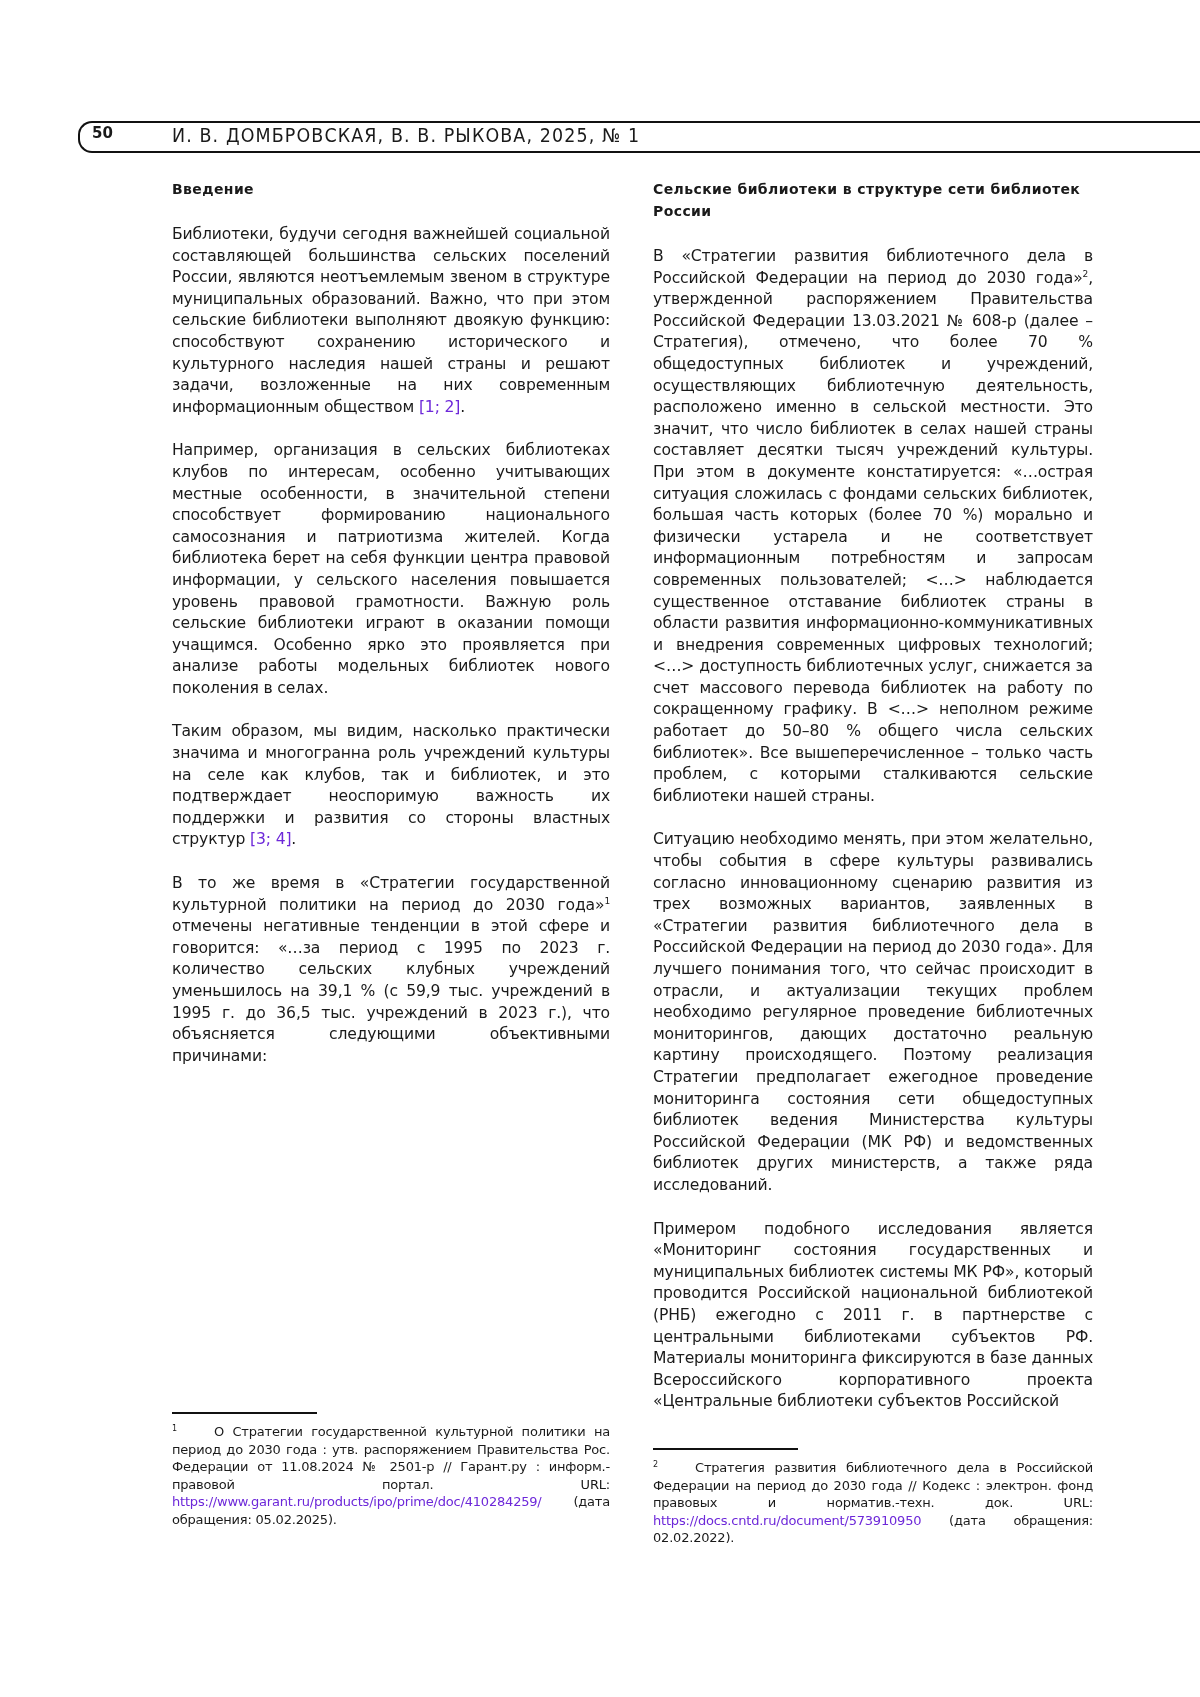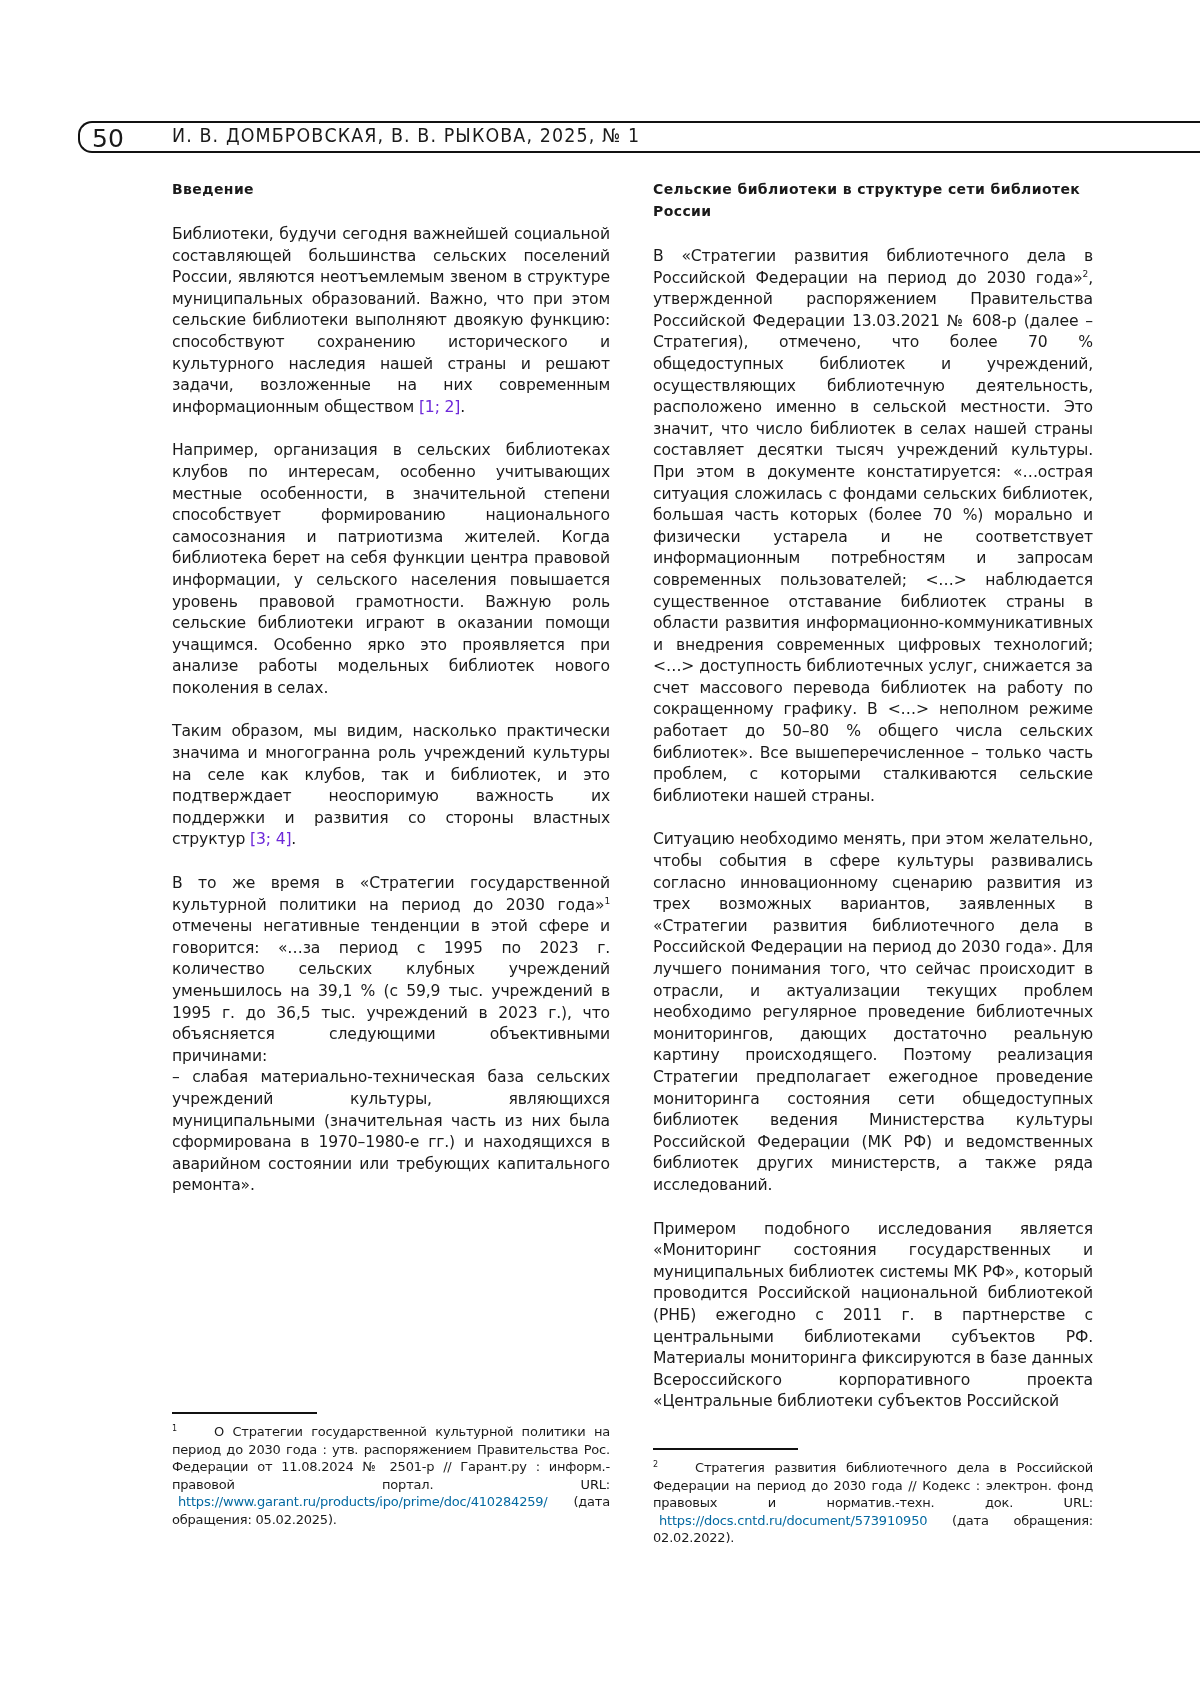--- a/index.html
+++ b/index.html
@@ -2,41 +2,41 @@
 <html><head>
 <meta charset="utf-8">
 <style>
   html, body { margin: 0; padding: 0; background: #ffffff; }
   body { width: 1200px; height: 1697px; position: relative; overflow: hidden;
          font-family: "DejaVu Sans", sans-serif; color: #1a1a1a; }
 
   .running-head { position: absolute; left: 78px; top: 121px; width: 1122px; height: 32px;
                   border: 2px solid #111; border-right: none; border-radius: 14px 0 0 14px;
                   box-sizing: border-box; }
-  .page-num { position: absolute; left: 92px; top: 124px; font-size: 25px; font-weight: normal;
+  .page-num { position: absolute; left: 92px; top: 124px; font-size: 15px; font-weight: bold;
               font-family: "DejaVu Sans", sans-serif; letter-spacing: 0; text-align: center; }
   .head-authors { position: absolute; left: 172px; top: 124px; font-size: 19px;
                   font-family: "DejaVu Sans", sans-serif; letter-spacing: 1.2px;
                   transform: scaleX(0.92); transform-origin: left top; }
 
   .col { position: absolute; top: 178px; width: 438px; }
   .col-left { left: 172px; }
   .col-right { left: 653px; width: 440px; }
 
   h2 { font-size: 14px; font-weight: bold; margin: 0 0 24px 0; line-height: 22px; letter-spacing: 0.4px; }
   p.body { font-size: 15.6px; line-height: 21.6px; margin: 0 0 22px 0; text-align: justify;
            hyphens: manual; letter-spacing: -0.15px; }
   p.body.list { margin: 0; }
   .cite { color: #6d28d9; }
   sup { font-size: 9px; line-height: 0; vertical-align: 6px; }
 
   .fn-rule { width: 145px; border-top: 2px solid #111; margin: 0 0 6px 0; }
   .footnote { font-size: 13px; line-height: 17.6px; text-align: justify; margin: 0; letter-spacing: -0.2px; }
   .fn-mark { font-size: 8px; vertical-align: 5px; display: inline-block; width: 42px; }
-  .link { color: #0369a1; margin-left: 6px; }
+  .link { color: #6d28d9; }
 
   .fn-left { position: absolute; left: 172px; top: 1412px; width: 438px; }
   .fn-right { position: absolute; left: 653px; top: 1448px; width: 440px; }
 </style>
 </head>
 <body>
 
 <div class="running-head"></div>
 <div class="page-num">50</div>
 <div class="head-authors">И. В. ДОМБРОВСКАЯ, В. В. РЫКОВА, 2025, № 1</div>
@@ -45,21 +45,20 @@
   <h2>Введение</h2>
 
   <p class="body"><span>Библиотеки, будучи сегодня важнейшей социальной составляющей большинства сельских поселений России, являются неотъемлемым звеном в структуре муниципальных образований. Важно, что при этом сельские библиотеки выполняют двоякую функцию: способствуют сохранению исторического и культурного наследия нашей страны и решают задачи, возложенные на них современным информационным обществом </span><span class="cite">[1; 2]</span><span>.</span></p>
 
   <p class="body">Например, организация в сельских библиотеках клубов по интересам, особенно учитывающих местные особенности, в значительной степени способствует формированию национального самосознания и патриотизма жителей. Когда библиотека берет на себя функции центра правовой информации, у сельского населения повышается уровень правовой грамотности. Важную роль сельские библиотеки играют в оказании помощи учащимся. Особенно ярко это проявляется при анализе работы модельных библиотек нового поколения в селах.</p>
 
   <p class="body"><span>Таким образом, мы видим, насколько практически значима и многогранна роль учреждений культуры на селе как клубов, так и библиотек, и это подтверждает неоспоримую важность их поддержки и развития со стороны властных структур </span><span class="cite">[3; 4]</span><span>.</span></p>
 
   <p class="body list"><span>В то же время в «Стратегии государственной культурной политики на период до 2030 года»</span><sup>1</sup><span> отмечены негативные тенденции в этой сфере и говорится: «…за период с 1995 по 2023 г. количество сельских клубных учреждений уменьшилось на 39,1 % (с 59,9 тыс. учреждений в 1995 г. до 36,5 тыс. учреждений в 2023 г.), что объясняется следующими объективными причинами:</span></p>
 
-  <p class="body list">– слабая материально-техническая база сельских учреждений культуры, являющихся муниципальными (значительная часть из них была сформирована в 1970–1980-е гг.) и находящихся в аварийном состоянии или требующих капитального ремонта».</p>
 </div>
 
 <div class="fn-left">
   <div class="fn-rule"></div>
   <p class="footnote"><span class="fn-mark">1</span><span>О Стратегии государственной культурной политики на период до 2030 года : утв. распоряжением Правительства Рос. Федерации от 11.08.2024 № 2501-р // Гарант.ру : информ.-правовой портал. URL: </span><span class="link">https://www.garant.ru/products/ipo/prime/doc/410284259/</span><span> (дата обращения: 05.02.2025).</span></p>
 </div>
 
 <div class="col col-right">
   <h2>Сельские библиотеки в структуре сети библиотек России</h2>
 

